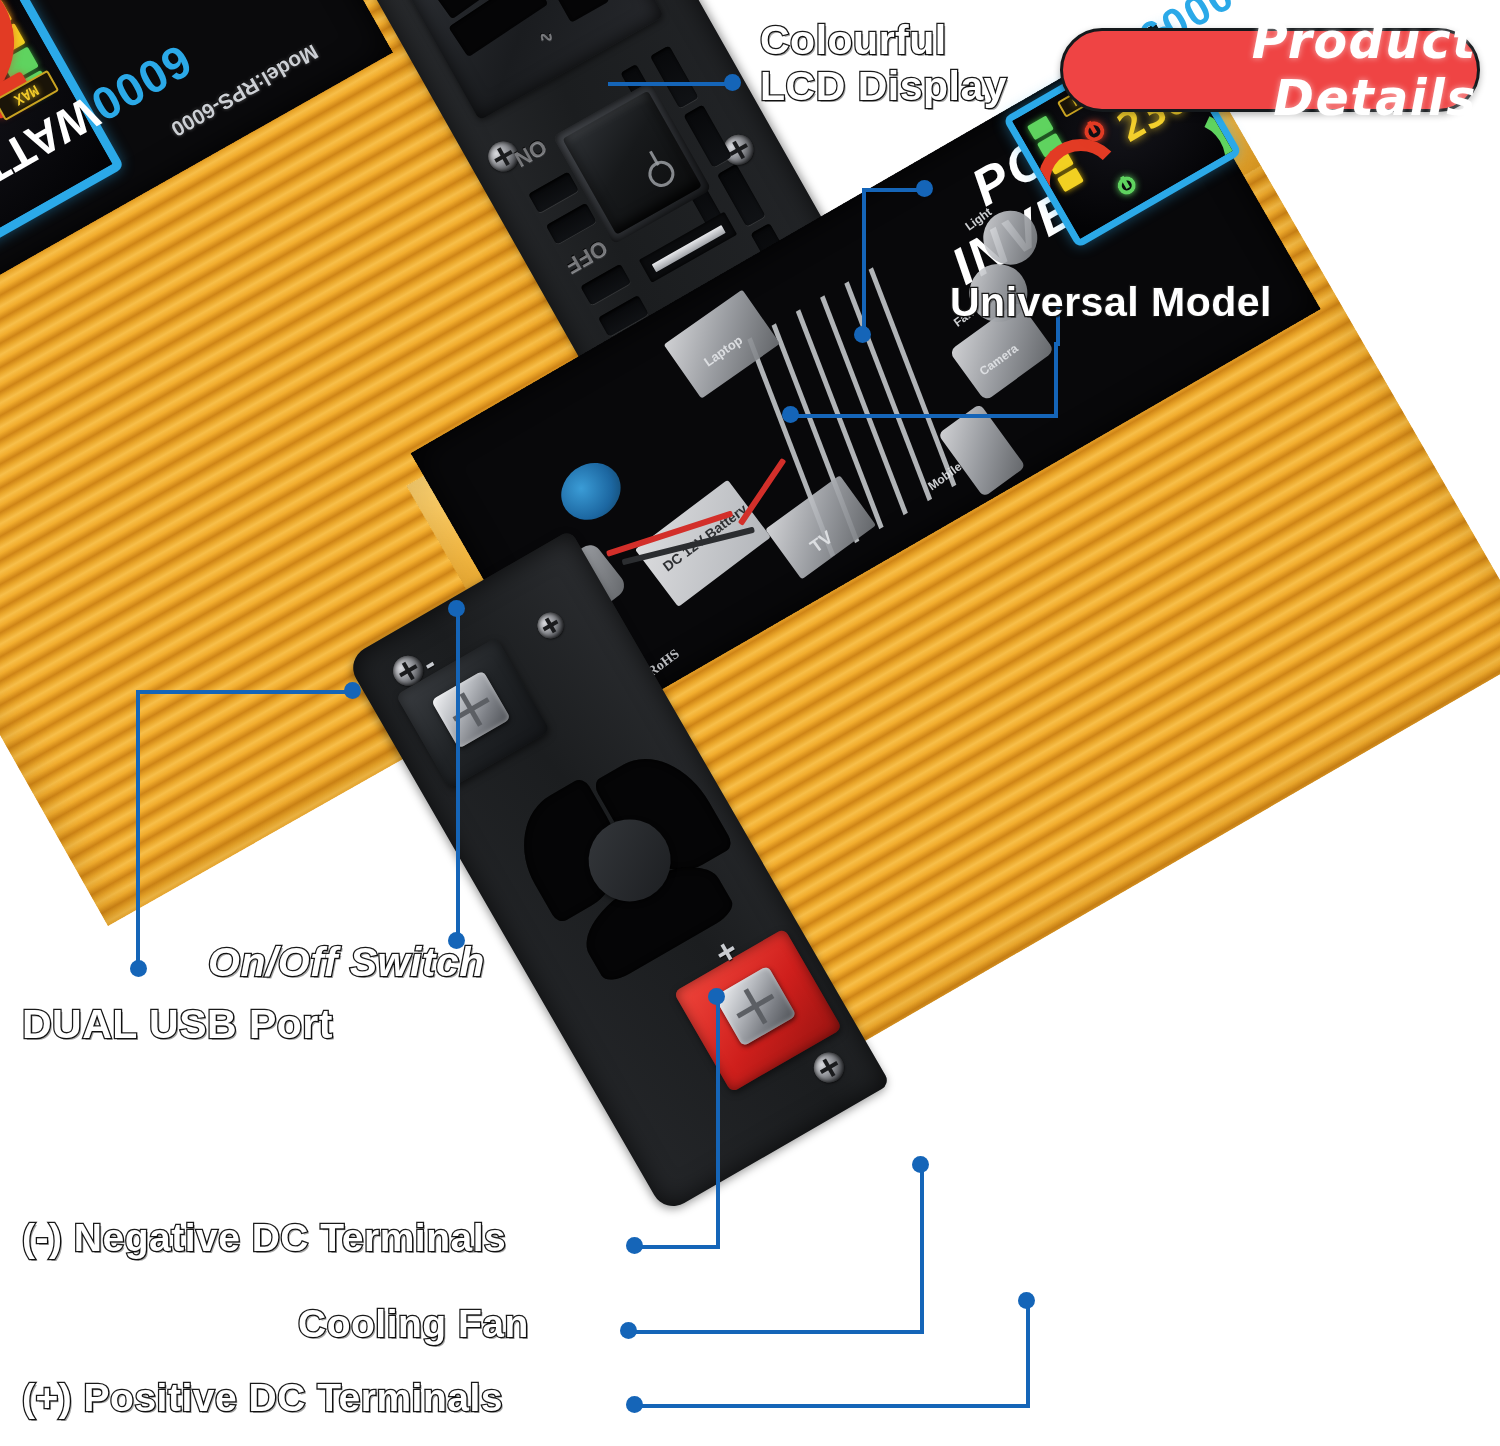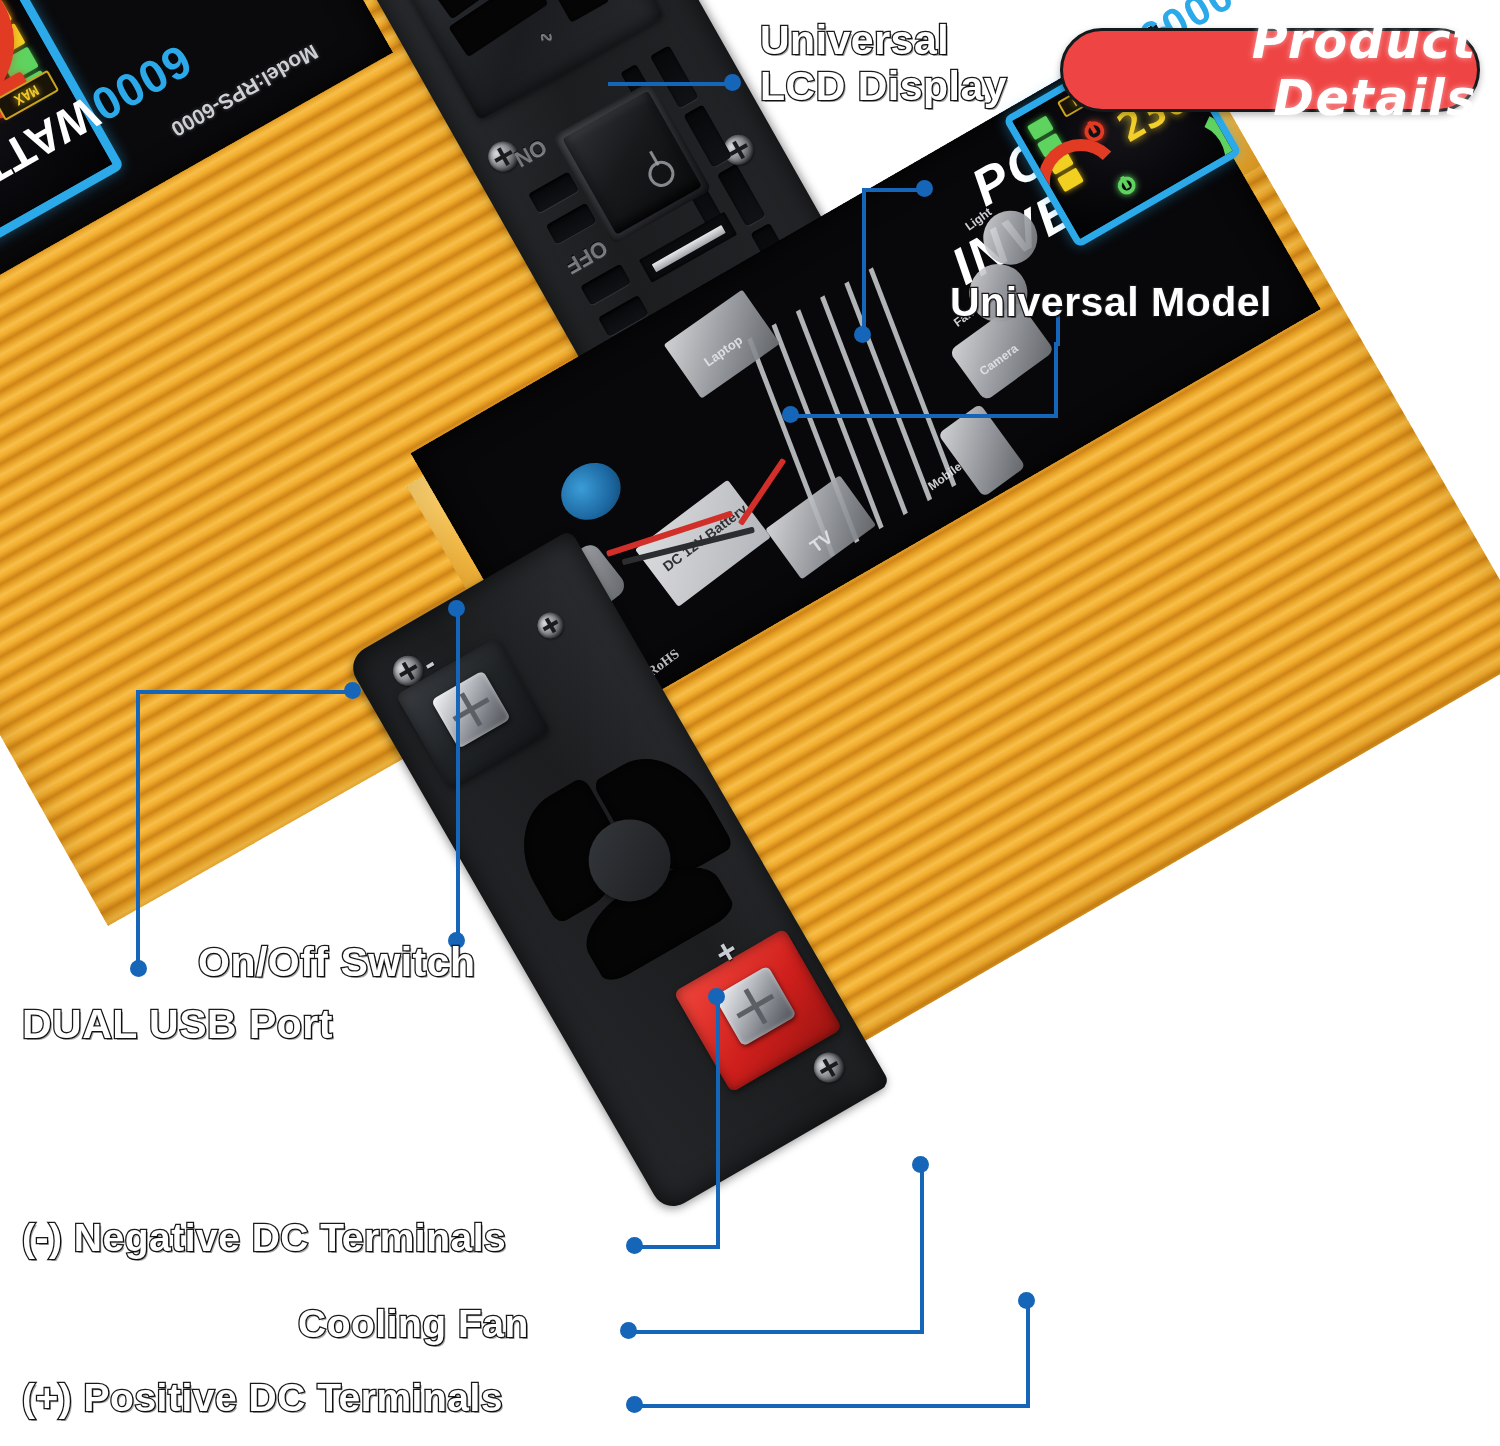--- a/index.html
+++ b/index.html
@@ -606,30 +606,30 @@
   <div class="leader v" style="left:920px; top:1164px; height:170px;"></div>
   <div class="dot" style="left:620px; top:1322px;"></div>
   <div class="dot" style="left:912px; top:1156px;"></div>
 
   <div class="leader h" style="left:634px; top:1404px; width:396px;"></div>
   <div class="leader v" style="left:1026px; top:1300px; height:108px;"></div>
   <div class="dot" style="left:626px; top:1396px;"></div>
   <div class="dot" style="left:1018px; top:1292px;"></div>
 
   <div class="callout sz-big" style="left:760px; top:18px;">
-    <span class="ln">Universal</span>
+    <span class="ln">Colourful</span>
     <span class="ln">LCD Display</span>
   </div>
 
 
   <div class="callout sz-big" style="left:950px; top:280px;">
     <span class="ln">Universal Model</span>
   </div>
 
-  <div class="callout sz-big" style="left:198px; top:940px;">
+  <div class="callout sz-big" style="left:208px; top:940px;font-style:italic;">
     <span class="ln">On/Off Switch</span>
   </div>
 
   <div class="callout sz-mid" style="left:22px; top:1216px;">
     <span class="ln">(-) Negative DC Terminals</span>
   </div>
 
   <div class="callout sz-big" style="left:22px; top:1002px;">
     <span class="ln">DUAL USB Port</span>
   </div>

